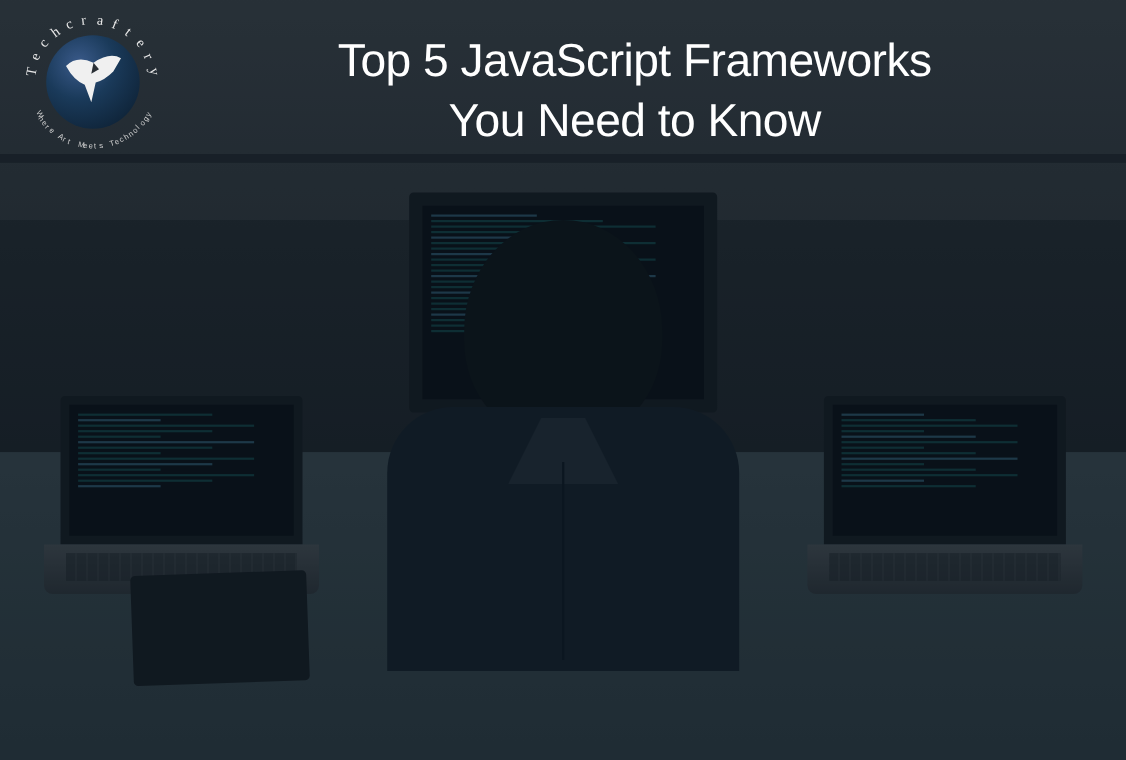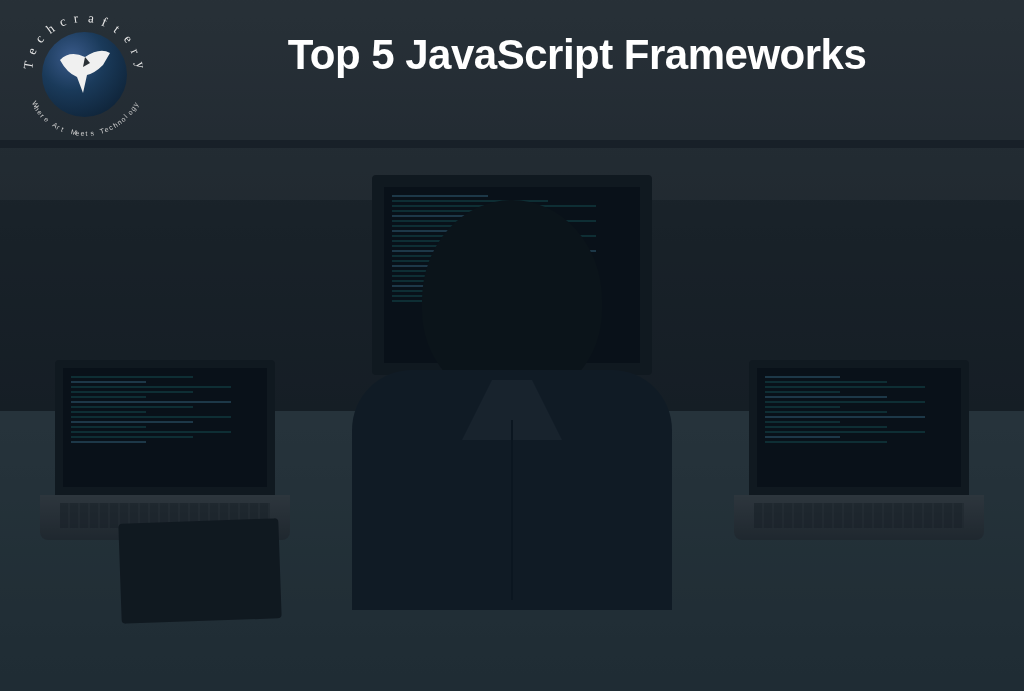--- a/index.html
+++ b/index.html
@@ -286,21 +286,21 @@
     }
     
     .title {
       position: absolute;
       top: 28px;
       left: 170px;
       right: 40px;
       text-align: center;
       color: #ffffff;
       font-size: 42px;
-      font-weight: 700;
+      font-weight: 400;
       line-height: 1.3;
       letter-spacing: -0.5px;
     }
   </style>
 </head>
 <body>
 
 <div class="hero-container">
 
   <div class="background-scene">
@@ -446,15 +446,16 @@
         <span class="logo-tagline-char" style="transform: rotate(-40.8deg);">o</span>
         <span class="logo-tagline-char" style="transform: rotate(-45.6deg);">l</span>
         <span class="logo-tagline-char" style="transform: rotate(-50.4deg);">o</span>
         <span class="logo-tagline-char" style="transform: rotate(-55.2deg);">g</span>
         <span class="logo-tagline-char" style="transform: rotate(-60deg);">y</span>
       </div>
   </div>
 
   <h1 class="title">
     <span>Top 5 JavaScript Frameworks</span><br>
+    <span>You Need to Know</span>
   </h1>
 
 </div>
 
 </body></html>

